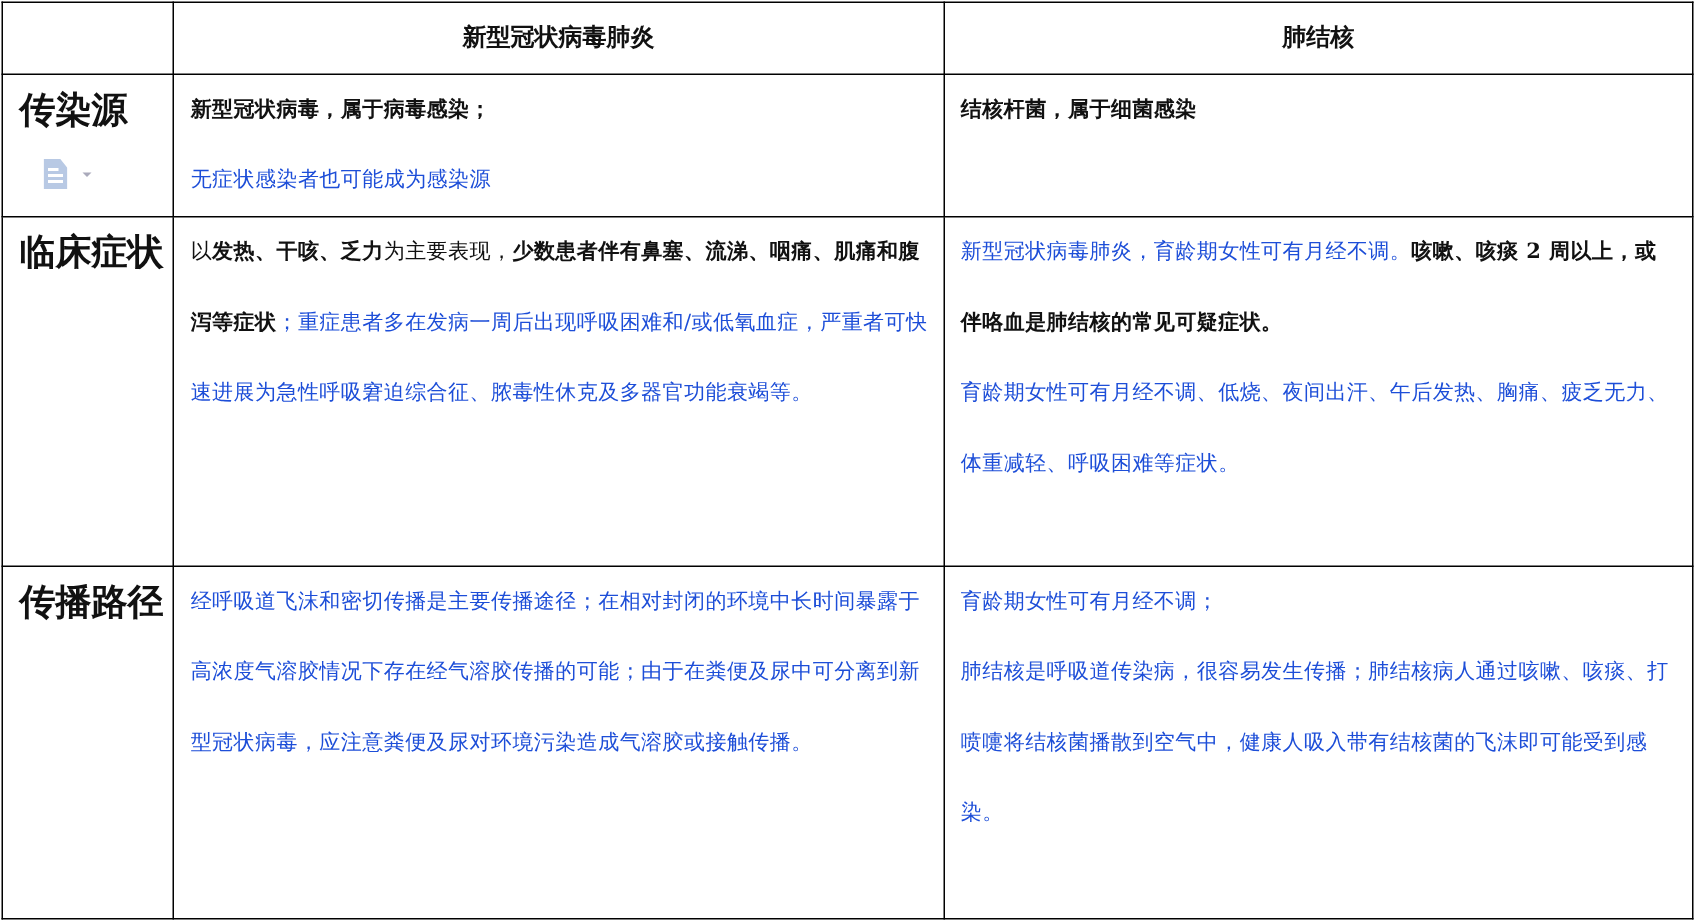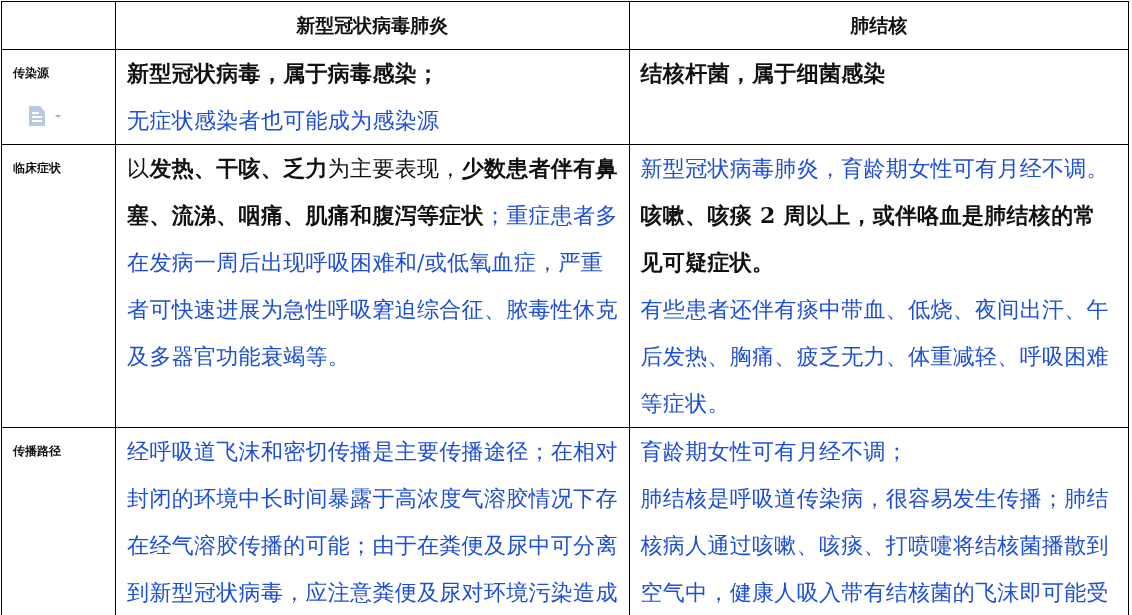--- a/index.html
+++ b/index.html
@@ -4,23 +4,23 @@
   <style>
     html, body { margin: 0; padding: 0; background: #ffffff; }
     body { width: 1132px; height: 615px; overflow: hidden; position: relative;
       font-family: "DejaVu Serif", "Liberation Serif", serif; color: #111; }
     .tbl { position: absolute; left: 1px; top: 1px; width: 1128px; height: 612px;
       border-collapse: collapse; table-layout: fixed; }
     .tbl td, .tbl th { border: 1.5px solid #000; vertical-align: top; padding: 0; }
     .col0 { width: 114px; }
     .col1 { width: 513px; }
     .col2 { width: 499px; }
-    .hdr th { height: 47px; font-weight: bold; font-size: 19px; text-align: center; vertical-align: middle; }
-    .rowlabel { font-weight: bold; font-size: 12px; padding: 8px 0 0 11px !important; line-height: 30px; }
-    .cell { font-size: 22px; line-height: 47px; padding: 0 10px 0 11px !important; letter-spacing: 0.3px; }
+    .hdr th { height: 47px; font-weight: bold; font-size: 16px; text-align: center; vertical-align: middle; }
+    .rowlabel { font-weight: bold; font-size: 24px; padding: 8px 0 0 11px !important; line-height: 30px; }
+    .cell { font-size: 14px; line-height: 47px; padding: 0 10px 0 11px !important; letter-spacing: 0.3px; }
     .b { font-weight: bold; }
     .muted { color: #1d4ed8; }
     .r1 { height: 94px; }
     .r2 { height: 233px; }
     .r3 { height: 235px; }
     .doc-icon { display: inline-flex; align-items: center; margin-top: 18px; margin-left: 16px; gap: 10px; }
     .doc-icon .page { width: 16px; height: 20px; background: #b8c9e4; position: relative;
       clip-path: polygon(0 0, 70% 0, 100% 30%, 100% 100%, 0 100%); }
     .doc-icon .page i { position: absolute; left: 3px; height: 2px; background: #fff; }
     .doc-icon .caret { width: 0; height: 0; border-left: 3px solid transparent; border-right: 3px solid transparent;
@@ -62,21 +62,21 @@
     <td class="cell">
       <span class="line b">结核杆菌，属于细菌感染</span>
     </td>
   </tr>
 
   <tr class="r2">
     <td class="rowlabel">
       <div>临床症状</div>
     </td>
     <td class="cell"><span>以</span><span class="b">发热、干咳、乏力</span><span>为主要表现，</span><span class="b">少数患者伴有鼻塞、流涕、咽痛、肌痛和腹泻等症状</span><span class="muted">；重症患者多在发病一周后出现呼吸困难和/或低氧血症，严重者可快速进展为急性呼吸窘迫综合征、脓毒性休克及多器官功能衰竭等。</span></td>
-    <td class="cell"><span class="muted">新型冠状病毒肺炎，育龄期女性可有月经不调。</span><span class="b">咳嗽、咳痰 2 周以上，或伴咯血是肺结核的常见可疑症状。</span><span class="line muted">有些患者还伴有痰中带血、低烧、夜间出汗、午后发热、胸痛、疲乏无力、体重减轻、呼吸困难等症状。</span></td>
+    <td class="cell"><span class="muted">新型冠状病毒肺炎，育龄期女性可有月经不调。</span><span class="b">咳嗽、咳痰 2 周以上，或伴咯血是肺结核的常见可疑症状。</span><span class="line muted">育龄期女性可有月经不调、低烧、夜间出汗、午后发热、胸痛、疲乏无力、体重减轻、呼吸困难等症状。</span></td>
   </tr>
 
   <tr class="r3">
     <td class="rowlabel">
       <div>传播路径</div>
     </td>
     <td class="cell muted">
       <span>经呼吸道飞沫和密切传播是主要传播途径；在相对封闭的环境中长时间暴露于高浓度气溶胶情况下存在经气溶胶传播的可能；由于在粪便及尿中可分离到新型冠状病毒，应注意粪便及尿对环境污染造成气溶胶或接触传播。</span>
     </td>
     <td class="cell muted">

